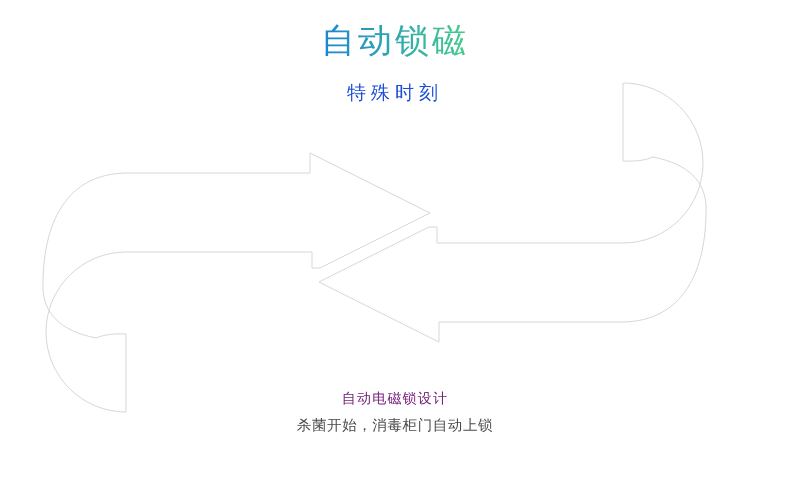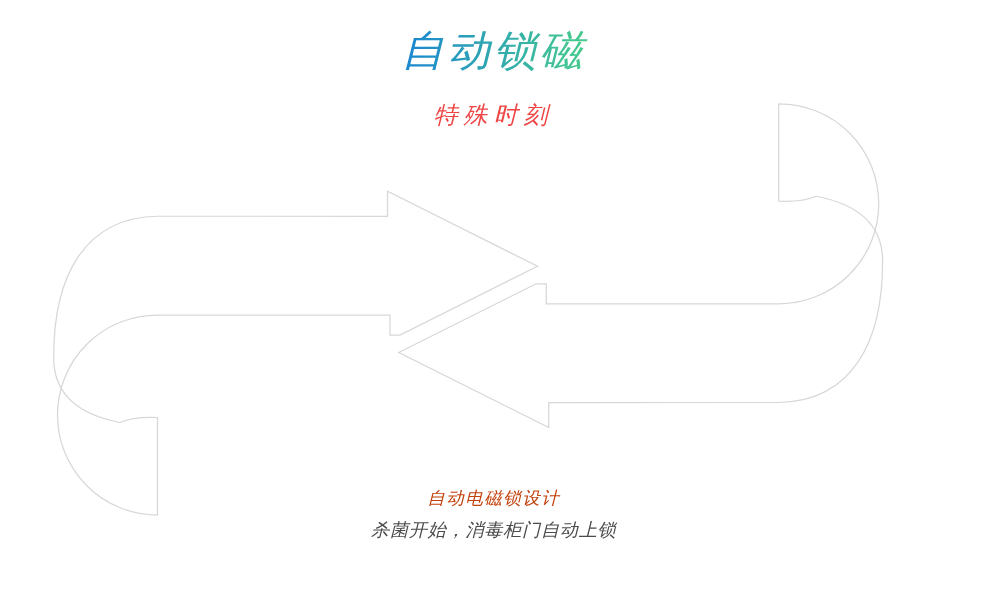--- a/index.html
+++ b/index.html
@@ -65,48 +65,48 @@
     width: 790px;
     text-align: center;
     font-size: 14.5px;
     line-height: 20px;
     letter-spacing: 0.6px;
   }
 </style>
 </head>
 <body>
 
-<div class="page" style="background: rgb(255, 255, 255); font-style: italic;">
+<div class="page" style="background: rgb(255, 255, 255);">
 
   <svg class="title-svg" viewBox="0 0 790 70">
     <defs>
       <linearGradient id="titleGrad" x1="0" y1="0" x2="1" y2="0">
         <stop offset="0%" stop-color="#1a85d2"></stop>
         <stop offset="100%" stop-color="#47cc8c"></stop>
       </linearGradient>
     </defs>
     <text x="395" y="52" text-anchor="middle" fill="url(#titleGrad)">自动锁磁</text>
   </svg>
 
-  <div class="subtitle" style="color: #ef4444;">
+  <div class="subtitle" style="color: #1d4ed8;">
     <div>特殊时刻</div>
   </div>
 
   <svg class="graphic-svg" viewBox="0 0 790 486">
     <path id="curlArrow" fill="none" stroke-width="1" stroke-linejoin="miter" d="M 430,213
              L 320,268 L 312,268 L 312,252
              L 126,252
              A 80 80 0 0 0 46,332
              A 80 80 0 0 0 126,412
              L 126,334
              C 114,333.5 104,334.5 96,338
              C 60,331 44,313 43,289
              C 42,222 67,174 126,173
              L 310,173
              L 310,153
              Z" stroke="#d7d7d7"></path>
     <use href="#curlArrow" transform="rotate(180 374.5 247.5)"></use>
   </svg>
 
-  <div class="footer-caption" style="color: #c2410c;">自动电磁锁设计</div>
+  <div class="footer-caption" style="color: #701a75;">自动电磁锁设计</div>
   <div class="footer-description" style="color: rgb(75, 75, 75);">杀菌开始，消毒柜门自动上锁</div>
 
 </div>
 
 </body></html>

